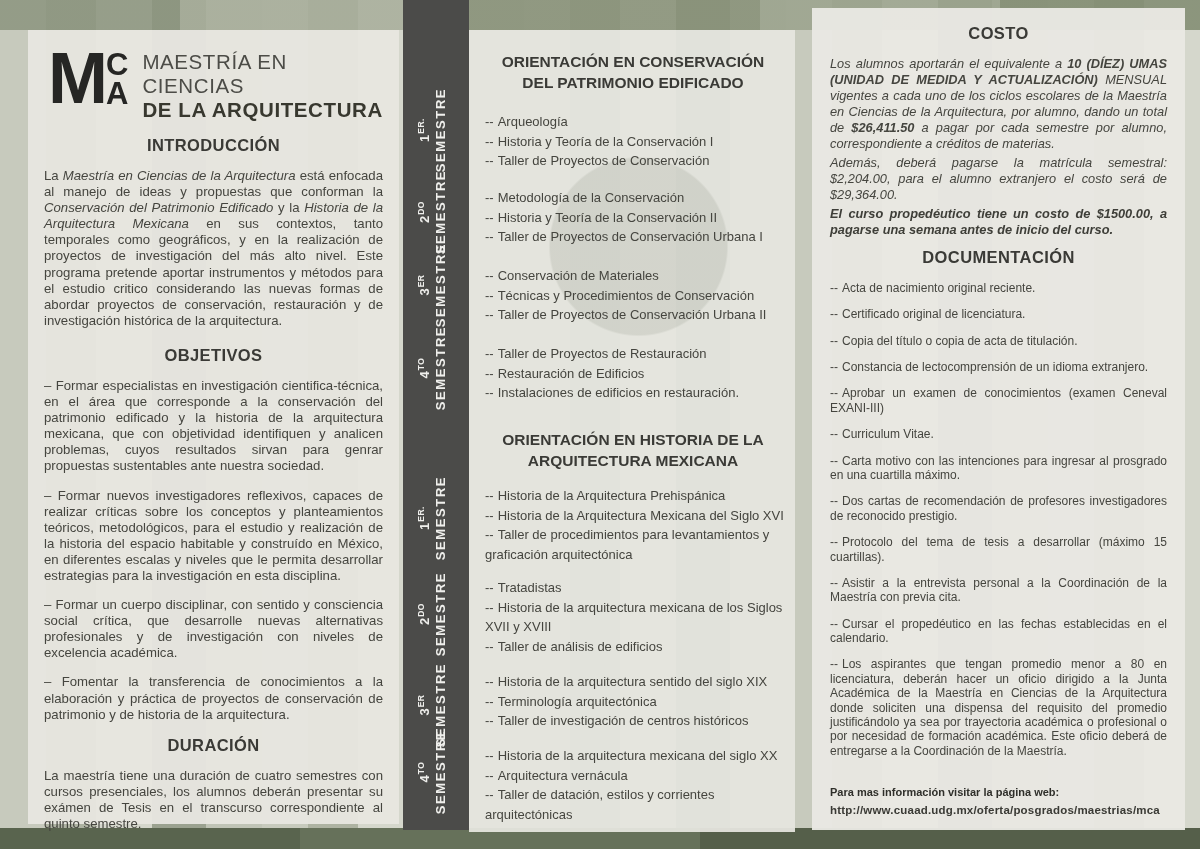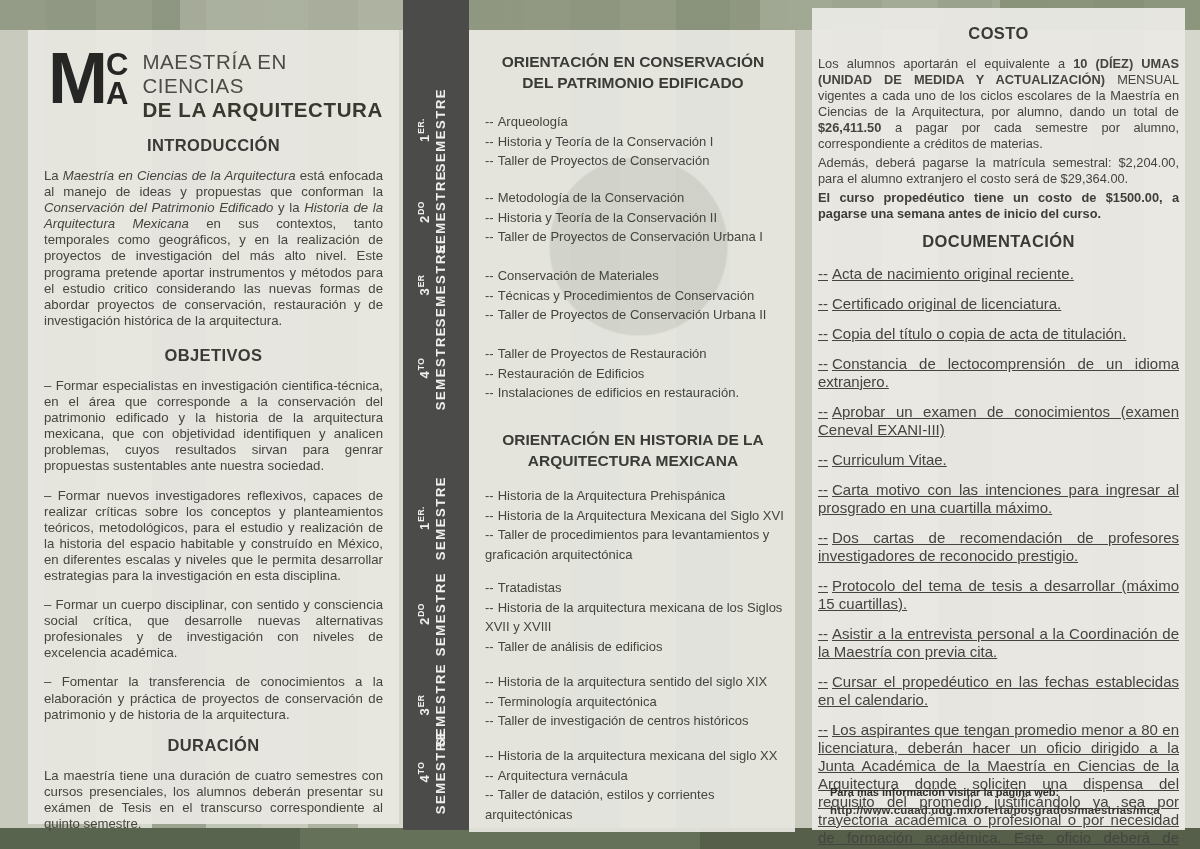--- a/index.html
+++ b/index.html
@@ -17,21 +17,21 @@
   .bg-bottom { position:absolute; left:0; top:828px; width:1200px; height:21px;
     background:linear-gradient(90deg,#59644e 0 300px,#66715a 300px 700px,#555f4a 700px 1200px); }
   .panel { position:absolute;padding-left:8px; }
   .panel-left { left:28px; top:30px; width:371px; height:794px;
     background:rgba(231,230,224,.96); padding:18px 16px 0; }
   .sem-bar { left:403px; top:0; width:66px; height:830px; background:#4b4b49; }
   .panel-mid { left:469px; top:30px; width:326px; height:802px;
     background:rgba(229,229,223,.94);
     background-image:radial-gradient(circle at 52% 27%, rgba(120,126,110,.16) 0 88px, rgba(120,126,110,0) 90px); }
   .panel-right { left:812px; top:8px; width:373px; height:822px;
-    background:rgba(233,232,227,.96); padding:16px 6px 0; }
+    background:rgba(233,232,227,.96); padding:16px 18px 0; }
 
   
   .logo-row { display:flex; align-items:flex-start; margin:2px 0 24px 4px; height:62px; }
   .logo-m { font-size:72px; line-height:.78; font-weight:bold; color:#262624; letter-spacing:-3px; }
   .logo-ca { display:flex; flex-direction:column; font-weight:bold; color:#262624;
     font-size:31px; line-height:.93; margin-left:1px; margin-top:1px; }
   .brand-title { margin-left:14px; }
   .brand-t1 { font-size:20.5px; color:#4c4c47; letter-spacing:.6px; }
   .brand-t2 { font-size:20.5px; font-weight:bold; color:#38382f; letter-spacing:.6px; }
 
@@ -49,23 +49,23 @@
   .mk { margin-right:4px; }
 
   
   .sem-label { position:absolute; left:-32px; width:130px; height:40px;
     transform:rotate(-90deg); text-align:center; color:#efefec; font-weight:bold; }
   .sem-ord { font-size:13px; line-height:1.2; letter-spacing:1px; }
   .sem-ord sup { font-size:8.5px; letter-spacing:.5px; }
   .sem-word { font-size:13px; line-height:1.2; letter-spacing:1.6px; }
 
   
-  .r-par { font-size:12.8px; line-height:1.25; color:#45453f; text-align:justify; margin-bottom:3px; }
+  .r-par { font-size:12.8px; line-height:1.25; color:#45453f; text-align:justify; margin-bottom:3px;font-style:italic; }
   .bold-par { font-weight:bold; color:#3e3e38; }
-  .doc-item { font-size:15px; line-height:1.2; color:#45453f; text-align:justify; margin-bottom:12px;text-decoration:underline; }
+  .doc-item { font-size:12px; line-height:1.2; color:#45453f; text-align:justify; margin-bottom:12px; }
   .r-footer { position:absolute; left:18px; right:18px; bottom:14px; }
   .r-footer-label { font-size:11px; font-weight:bold; color:#2f2f2a; margin-bottom:6px; }
   .r-footer-url { font-size:11.5px; font-weight:bold; color:#3a3a35; letter-spacing:.2px; }
 </style>
 </head>
 <body>
 
 <div class="canvas">
   <div class="bg-top"></div>
   <div class="bg-bottom"></div>

